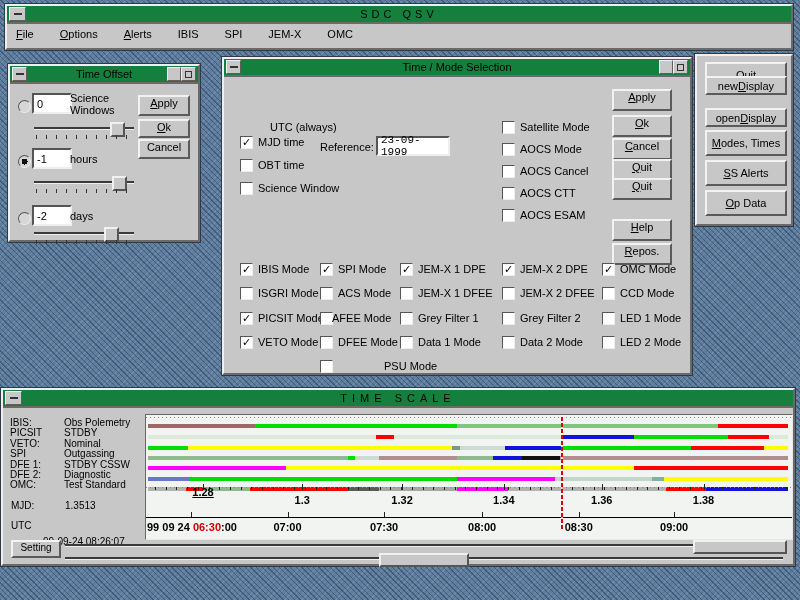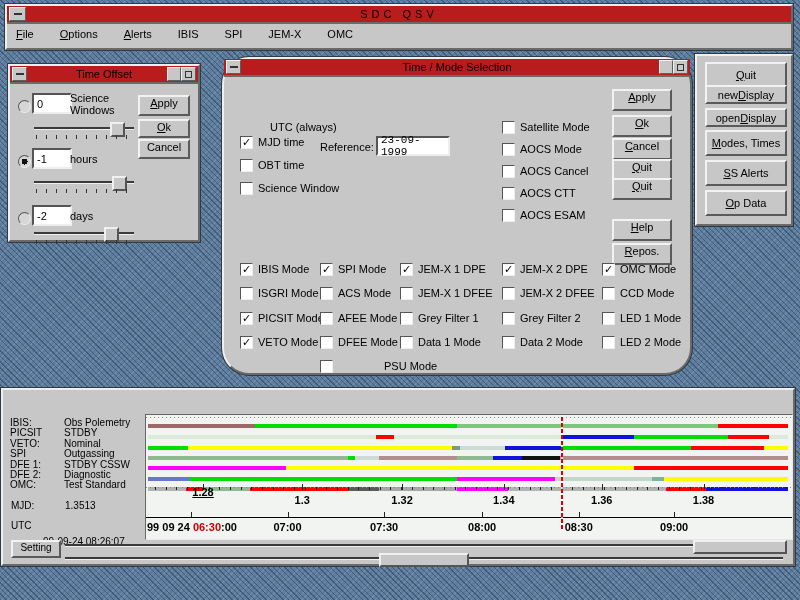--- a/index.html
+++ b/index.html
@@ -6,21 +6,21 @@
   body{
     width:800px;height:600px;position:relative;overflow:hidden;
     font-family:"Liberation Sans",sans-serif;color:#000;
     background-color:#5e7d9c;
     background-image:
       repeating-linear-gradient(45deg, rgba(25,45,75,.45) 0 1px, transparent 1px 4px),
       repeating-linear-gradient(-45deg, rgba(160,190,220,.25) 0 1px, transparent 1px 4px);
   }
   .win{position:absolute;background:#c7c7c7;border:2px solid;
        border-color:#efefef #6a6a6a #6a6a6a #efefef;box-shadow:0 0 0 1px #2e3a46;}
-  .tbar{position:absolute;left:0;right:0;top:0;height:16px;background:#b91c1c;
+  .tbar{position:absolute;left:0;right:0;top:0;height:16px;background:#15803d;
         border-bottom:2px solid;border-color:#efefef #6a6a6a #6a6a6a #efefef;
         display:flex;align-items:center;justify-content:center;font-size:11px;}
   .tbtn{position:absolute;top:1px;width:15px;height:12px;background:#c7c7c7;
         border:1px solid;border-color:#f0f0f0 #5e5e5e #5e5e5e #f0f0f0;display:flex;}
   .dash{width:8px;height:2px;background:#333;margin:auto;}
   .sq{width:5px;height:5px;border:1px solid #333;margin:auto;}
   .btn{position:absolute;background:#c7c7c7;border:2px solid;
        border-color:#f2f2f2 #5a5a5a #5a5a5a #f2f2f2;font-size:11px;
        display:block;text-align:center;}
   .mn::first-letter{text-decoration:underline;}
@@ -111,21 +111,21 @@
     <div class="sl-line" style="left:0;right:0;top:5px;"></div>
     <div class="sl-thumb" style="left:70px;top:0;"></div>
     <div class="sl-ticks" style="left:2px;right:0;top:13px;"></div>
   </div>
 
   <div class="btn mn" style="left:128px;top:29px;width:48px;height:17px;">Apply</div>
   <div class="btn mn" style="left:128px;top:53px;width:48px;height:15px;">Ok</div>
   <div class="btn" style="left:128px;top:73px;width:48px;height:16px;">Cancel</div>
 </div>
 
-<div class="win" style="left:222px;top:57px;width:466px;height:314px;border-radius:27px;">
+<div class="win" style="left:222px;top:57px;width:466px;height:314px;">
   <div class="tbar">
     <div class="tbtn" style="left:2px;width:13px;">
         <div class="dash"></div>
       </div>
     <span>Time / Mode Selection</span>
     <div class="tbtn" style="right:17px;width:12px;"></div>
     <div class="tbtn" style="right:2px;width:13px;">
         <div class="sq"></div>
       </div>
   </div>
@@ -168,21 +168,21 @@
     <div class="lbl" style="left: 34px; top: 228px;">ISGRI Mode</div>
     <div class="cb" style="left: 16px; top: 253px;">✓</div>
     <div class="lbl" style="left: 34px; top: 253px;">PICSIT Mode</div>
     <div class="cb" style="left: 16px; top: 277px;">✓</div>
     <div class="lbl" style="left: 34px; top: 277px;">VETO Mode</div>
     <div class="cb" style="left: 96px; top: 204px;">✓</div>
     <div class="lbl" style="left: 114px; top: 204px;">SPI Mode</div>
     <div class="cb" style="left: 96px; top: 228px;"></div>
     <div class="lbl" style="left: 114px; top: 228px;">ACS Mode</div>
     <div class="cb" style="left: 96px; top: 253px;"></div>
-    <div class="lbl" style="left: 114px; top: 253px;">AFEE Mode</div>
+    <div class="lbl" style="left: 108px; top: 253px;">AFEE Mode</div>
     <div class="cb" style="left: 96px; top: 277px;"></div>
     <div class="lbl" style="left: 114px; top: 277px;">DFEE Mode</div>
     <div class="cb" style="left: 96px; top: 301px;"></div>
     <div class="lbl" style="left: 114px; top: 301px; margin-left: 46px;">PSU Mode</div>
     <div class="cb" style="left: 176px; top: 204px;">✓</div>
     <div class="lbl" style="left: 194px; top: 204px;">JEM-X 1 DPE</div>
     <div class="cb" style="left: 176px; top: 228px;"></div>
     <div class="lbl" style="left: 194px; top: 228px;">JEM-X 1 DFEE</div>
     <div class="cb" style="left: 176px; top: 253px;"></div>
     <div class="lbl" style="left: 194px; top: 253px;">Grey Filter 1</div>
@@ -206,21 +206,21 @@
     <div class="lbl" style="left: 396px; top: 277px;">LED 2 Mode</div>
   </div>
 
 <div class="win" style="left:695px;top:54px;width:94px;height:168px;">
   <div id="rp-buttons"></div>
 <div class="btn" style="left: 8px; top: 6px; width: 78px; height: 22px; display: flex; align-items: center; justify-content: center;">
       <span></span>
       <span class="u">Q</span>
       <span>uit</span>
     </div>
-    <div class="btn" style="left: 8px; top: 29px; width: 78px; height: 15px; display: flex; align-items: center; justify-content: center;">
+    <div class="btn" style="left: 8px; top: 20px; width: 78px; height: 15px; display: flex; align-items: center; justify-content: center;">
       <span>new </span>
       <span class="u">D</span>
       <span>isplay</span>
     </div>
     <div class="btn" style="left: 8px; top: 52px; width: 78px; height: 15px; display: flex; align-items: center; justify-content: center;">
       <span>open </span>
       <span class="u">D</span>
       <span>isplay</span>
     </div>
     <div class="btn" style="left: 8px; top: 74px; width: 78px; height: 22px; display: flex; align-items: center; justify-content: center;">
@@ -234,20 +234,26 @@
       <span>S Alerts</span>
     </div>
     <div class="btn" style="left: 8px; top: 134px; width: 78px; height: 22px; display: flex; align-items: center; justify-content: center;">
       <span></span>
       <span class="u">O</span>
       <span>p Data</span>
     </div>
   </div>
 
 <div class="win" style="left:1px;top:388px;width:790px;height:174px;">
+  <div class="tbar">
+    <div class="tbtn" style="left:2px;">
+        <div class="dash"></div>
+      </div>
+    <span style="letter-spacing:5px;">TIME SCALE</span>
+  </div>
 
   <div id="ts-rows" style="position:absolute;left:7px;top:28px;width:134px;">
       <div class="ts-row"><span class="ts-name">IBIS:</span><span class="ts-status">Obs Polemetry</span></div>
       <div class="ts-row"><span class="ts-name">PICSIT</span><span class="ts-status">STDBY</span></div>
       <div class="ts-row"><span class="ts-name">VETO:</span><span class="ts-status">Nominal</span></div>
       <div class="ts-row"><span class="ts-name">SPI</span><span class="ts-status">Outgassing</span></div>
       <div class="ts-row"><span class="ts-name">DFE 1:</span><span class="ts-status">STDBY CSSW</span></div>
       <div class="ts-row"><span class="ts-name">DFE 2:</span><span class="ts-status">Diagnostic</span></div>
       <div class="ts-row"><span class="ts-name">OMC:</span><span class="ts-status">Test Standard</span></div>
     </div>

